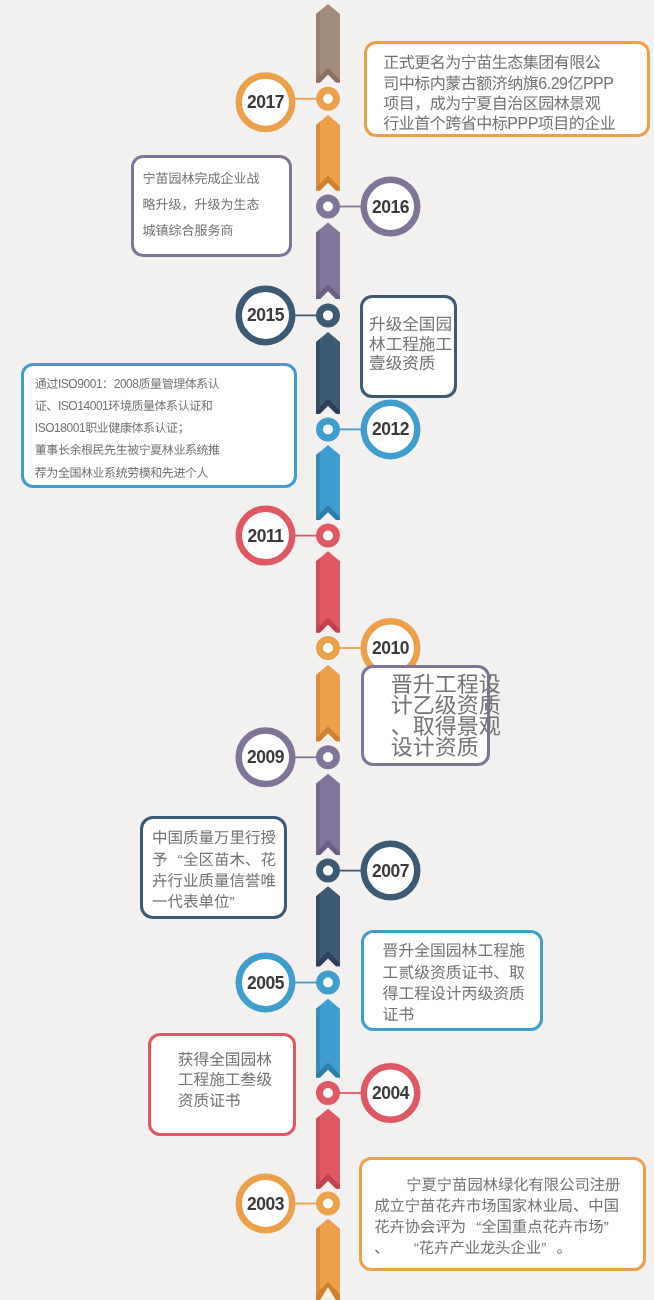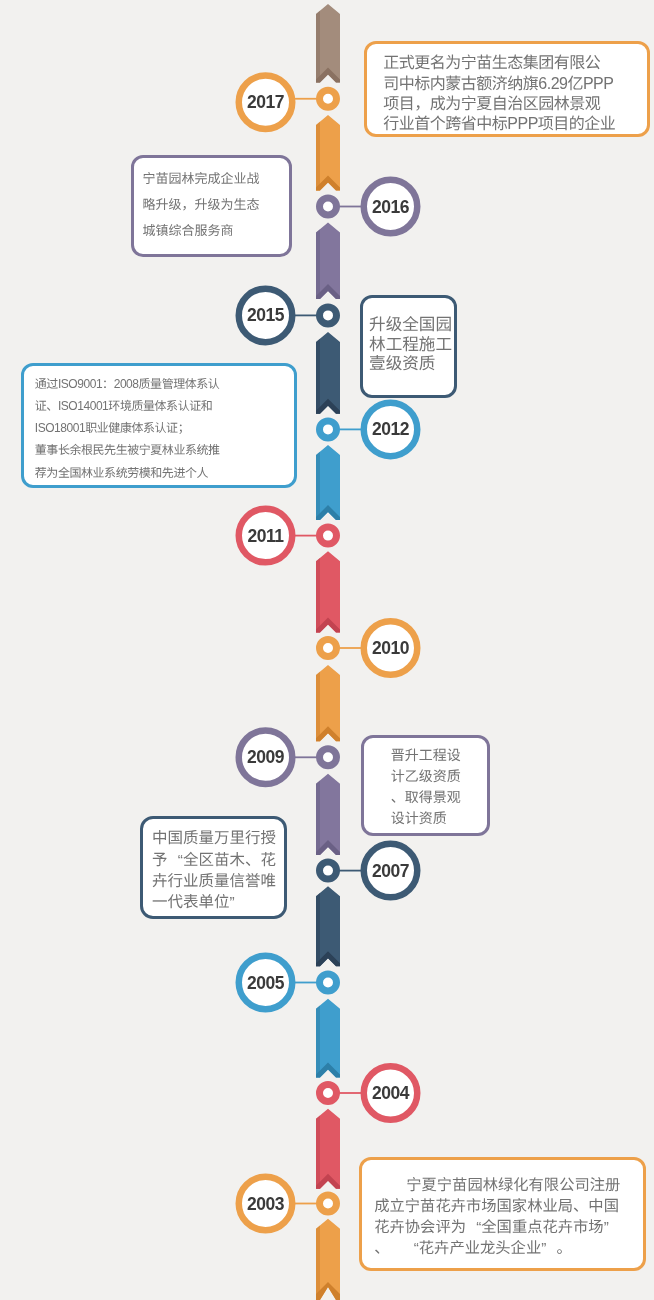--- a/index.html
+++ b/index.html
@@ -93,16 +93,18 @@
 <text x="390.5" y="1099" class="yr">2004</text>
 <line x1="292.25" y1="1203.5" x2="319.5" y2="1203.5" stroke="#eda04a" stroke-width="1.8"></line>
 <circle cx="328" cy="1203.5" r="8.5" fill="#fff" stroke="#eda04a" stroke-width="7"></circle>
 <circle cx="265.5" cy="1203.5" r="26.75" fill="#fff" stroke="#eda04a" stroke-width="6.5"></circle>
 <text x="265.5" y="1209.5" class="yr">2003</text>
 </svg>
 <div class="box" style="left:364.3px;top:41.2px;width:259.5px;height:80.2px;border-color:#eda04a;font-size:16px;line-height:20.1px;letter-spacing:-0.5px;padding:9.3px 4px 0px 16px;">正式更名为宁苗生态集团有限公<br>司中标内蒙古额济纳旗6.29亿PPP<br>项目，成为宁夏自治区园林景观<br>行业首个跨省中标PPP项目的企业</div>
 <div class="box" style="left:131.2px;top:154.7px;width:142.9px;height:78px;border-color:#7f7599;font-size:13px;line-height:26px;letter-spacing:0px;padding:8px 4px 10.6px 8.3px;">宁苗园林完成企业战<br>略升级，升级为生态<br>城镇综合服务商</div>
 <div class="box" style="left:360.1px;top:265.2px;width:80.6px;height:58.5px;border-color:#3d5a74;font-size:16.6px;line-height:19.5px;letter-spacing:0px;padding:17px 4px 21.7px 6px;margin-top:30px;">升级全国园<br>林工程施工<br>壹级资质</div>
 <div class="box" style="left:20.8px;top:363px;width:255.6px;height:111.5px;border-color:#3f9ecd;font-size:12px;line-height:22.3px;letter-spacing:-0.45px;padding:6.5px 4px 1.2px 11px;">通过ISO9001：2008质量管理体系认<br>证、ISO14001环境质量体系认证和<br>ISO18001职业健康体系认证；<br>董事长余根民先生被宁夏林业系统推<br>荐为全国林业系统劳模和先进个人</div>
-<div class="box" style="left:360.8px;top:735px;width:91.8px;height:83.6px;border-color:#7f7599;font-size:14px;line-height:20.9px;letter-spacing:0px;padding:7.3px 4px 4.3px 27px;">晋升工程设<br>计乙级资质<br>、取得景观<br>设计资质</div>
+<div class="box" style="left:360.8px;top:665px;width:91.8px;height:83.6px;border-color:#7f7599;font-size:22px;line-height:20.9px;letter-spacing:0px;padding:7.3px 4px 4.3px 27px;">晋升工程设<br>计乙级资质<br>、取得景观<br>设计资质</div>
 <div class="box" style="left:140px;top:815.8px;width:128px;height:85.6px;border-color:#3d5a74;font-size:15.5px;line-height:21.4px;letter-spacing:0px;padding:8.4px 4px 3.4px 9px;border-radius:13px;">中国质量万里行授<br>予<span class="qo">“</span>全区苗木、花<br>卉行业质量信誉唯<br>一代表单位<span class="q">”</span></div>
+<div class="box" style="left:360.6px;top:929.8px;width:153.5px;height:85.6px;border-color:#3f9ecd;font-size:15.8px;line-height:21.4px;letter-spacing:0px;padding:7.4px 4px 2px 19px;">晋升全国园林工程施<br>工贰级资质证书、取<br>得工程设计丙级资质<br>证书</div>
+<div class="box" style="left:147.8px;top:1033px;width:111px;height:62.4px;border-color:#e05864;font-size:15.7px;line-height:20.8px;letter-spacing:0px;padding:13.5px 4px 21.6px 27px;">获得全国园林<br>工程施工叁级<br>资质证书</div>
 <div class="box" style="left:358.9px;top:1156.9px;width:264.9px;height:84.4px;border-color:#eda04a;font-size:15.3px;line-height:21.1px;letter-spacing:0px;padding:14.3px 4px 9.4px 12.3px;"><span style="margin-left:32px"></span>宁夏宁苗园林绿化有限公司注册<br>成立宁苗花卉市场国家林业局、中国<br>花卉协会评为<span class="qo">“</span>全国重点花卉市场<span class="q">”</span><br>、<span class="sp"></span><span class="qo">“</span>花卉产业龙头企业<span class="q">”</span>。</div>
 </div>
 
 </body></html>

